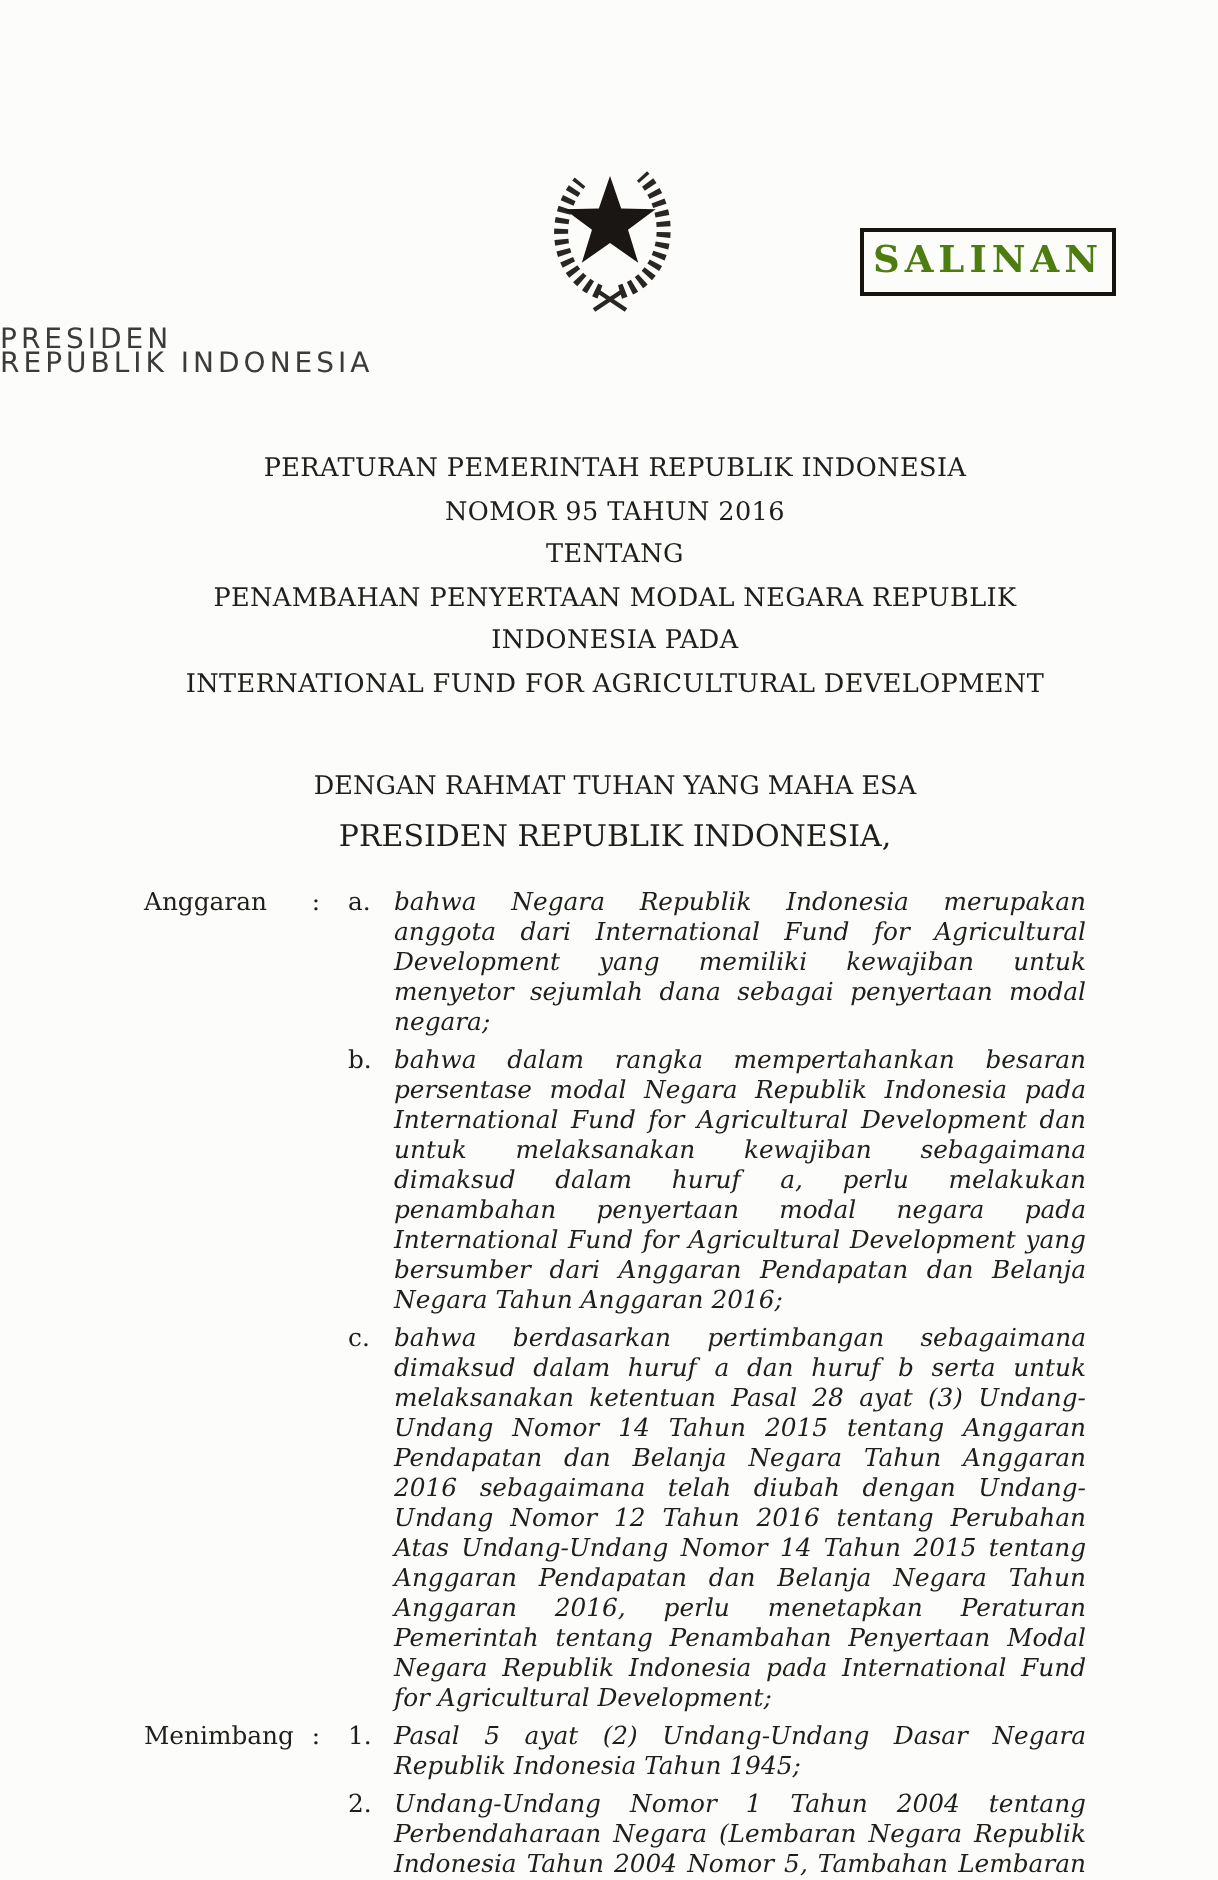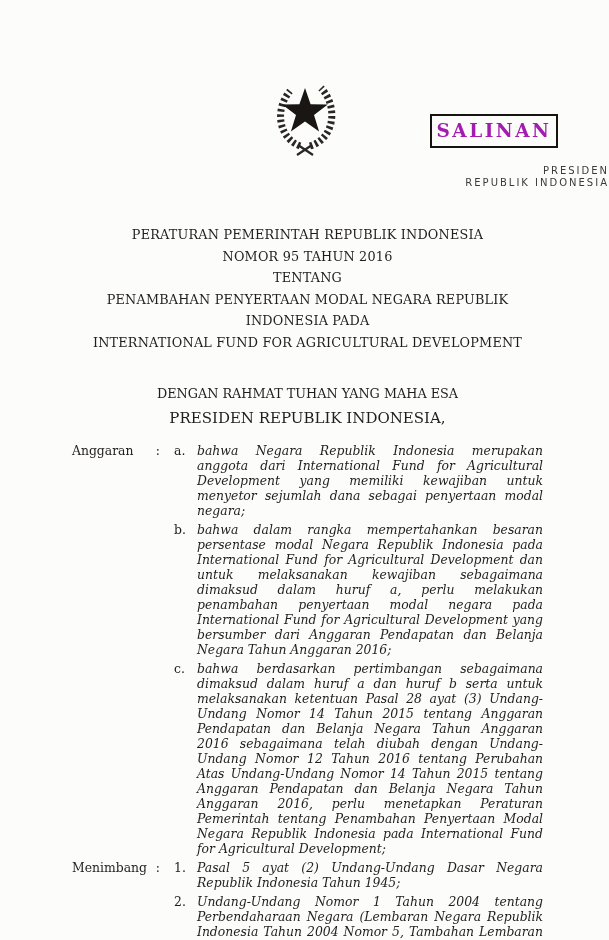--- a/index.html
+++ b/index.html
@@ -4,29 +4,29 @@
 <style>
   html,body { margin:0; padding:0; background:#d9d9d6; }
   .sheet {
     position:relative; width:609px; height:940px; margin:0 auto;
     background:#fcfcfa; color:#201e1b; overflow:hidden;
     font-family:"DejaVu Serif","Liberation Serif",serif;
   }
   .header { position:relative; height:224px; }
   .seal { position:absolute; top:76px; left:50%; transform:translateX(-50%); }
   .letterhead {
-    position:absolute; top:165px; left:0; right:0; text-align:right;
+    position:absolute; top:165px; left:0; right:0; text-align:left;
     font-family:"DejaVu Sans","Liberation Sans",sans-serif;
-    font-size:10px; letter-spacing:2px; line-height:11.5px; color:#3b3b39;
+    font-size:14px; letter-spacing:2px; line-height:11.5px; color:#3b3b39;
   }
   .salinan {
     position:absolute; top:114px; left:430px; width:124px; height:30px;
     border:2.5px solid #17140f; box-sizing:content-box;
     text-align:center; line-height:30px; font-weight:700;
-    font-size:18.5px; letter-spacing:2.5px; color:#a21caf;
+    font-size:18.5px; letter-spacing:2.5px; color:#4d7c0f;
   }
   .content { padding:0 66px 0 72px; }
   .title-block { text-align:center; font-size:12.8px; line-height:21.5px; letter-spacing:0.2px; }
   .invocation { margin-top:33px; text-align:center; font-size:12.8px; line-height:15px; }
   .authority  { margin-top:10px; text-align:center; font-size:15px; line-height:15px; }
   .clauses { margin-top:17px; font-size:12.4px; line-height:15px; }
   .clause { display:flex; align-items:flex-start; }
   .clause + .clause { margin-top:4px; }
   .c-label { width:88px; flex-shrink:0; display:flex; justify-content:space-between; }
   .c-items { margin-left:14px; flex:1; min-width:0; }

